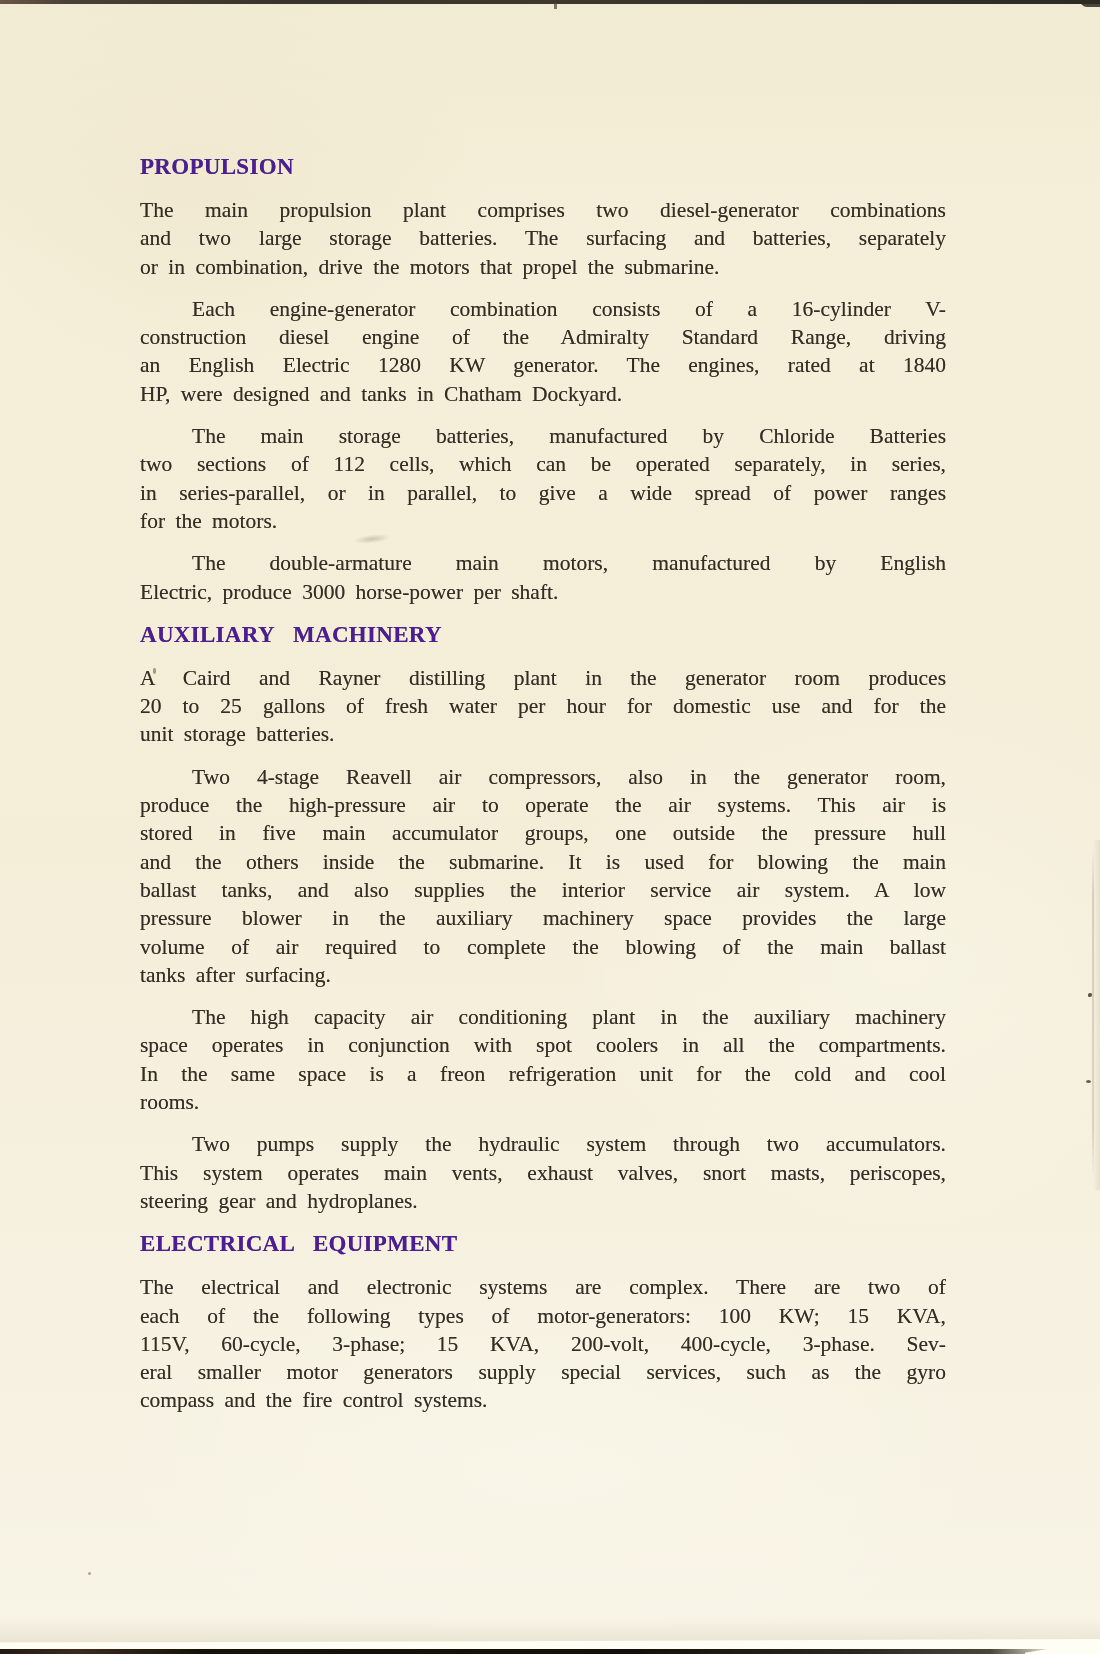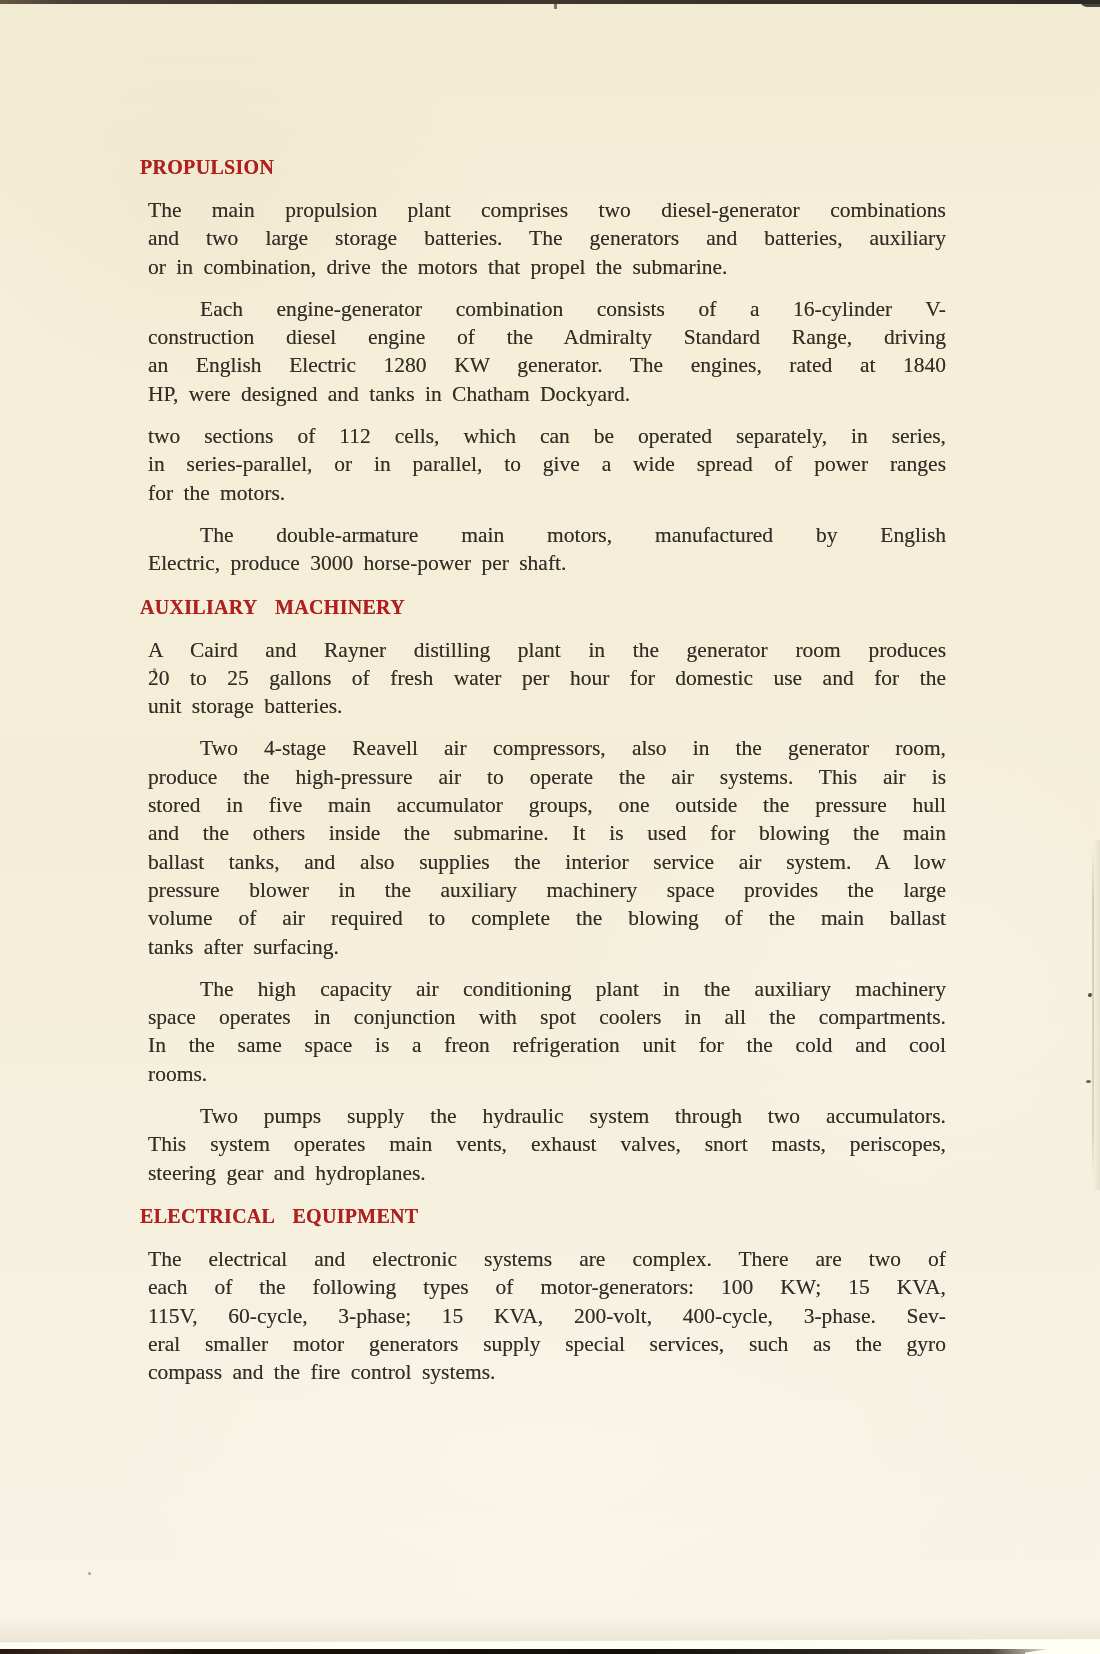--- a/index.html
+++ b/index.html
@@ -70,27 +70,27 @@
     border-radius: 50%; transform: rotate(-6deg);
   }
 
   
   .text-block {
     position: absolute; left: 140px; top: 152px; width: 806px;
     font-size: 21.5px; color: #332d25;
     text-shadow: 0 0 0.5px rgba(55,48,38,0.55);
   }
   .section-heading {
-    font-size: 20px; line-height: 30px; font-weight: 700;
-    color: #b91c1c; letter-spacing: 0.3px; word-spacing: 13px;
+    font-size: 23px; line-height: 30px; font-weight: 700;
+    color: #4c1d95; letter-spacing: 0.3px; word-spacing: 13px;
     margin: 13px 0 14px 0;
     text-shadow: 0 0 0.6px rgba(30,25,18,0.6);
   }
   .section-heading:first-child { margin-top: 0; }
-  .paragraph { margin: 0 0 14px 8px; }
+  .paragraph { margin: 0 0 14px 0; }
   .text-line {
     display: block; line-height: 28.3px;
     text-align: justify; text-align-last: justify;
     word-spacing: 1px;
   }
   .text-line.last { text-align: center; text-align-last: left; word-spacing: 5px; }
   .text-line.first-indent { text-indent: 52px; }
 </style>
 </head>
 <body>
@@ -107,30 +107,31 @@
 <div class="speck-a"></div>
 <div class="speck-b"></div>
 <div class="speck-c"></div>
 <div class="speck-d"></div>
 <div class="smudge"></div>
 
 <article class="text-block" id="doc-root">
     <h2 class="section-heading">PROPULSION</h2>
     <p class="paragraph">
       <span class="text-line">The main propulsion plant comprises two diesel-generator combinations</span>
-      <span class="text-line">and two large storage batteries.  The generators and batteries, auxiliary</span>
+      <span class="text-line">and two large storage batteries.  The surfacing and batteries, separately</span>
       <span class="text-line last">or in combination, drive the motors that propel the submarine.</span>
     </p>
     <p class="paragraph">
       <span class="text-line first-indent">Each engine-generator combination consists of a 16-cylinder V-</span>
       <span class="text-line">construction diesel engine of the Admiralty Standard Range, driving</span>
       <span class="text-line">an English Electric 1280 KW generator.  The engines, rated at 1840</span>
       <span class="text-line last">HP, were designed and tanks in Chatham Dockyard.</span>
     </p>
     <p class="paragraph">
+      <span class="text-line first-indent">The main storage batteries, manufactured by Chloride Batteries</span>
       <span class="text-line">two sections of 112 cells, which can be operated separately, in series,</span>
       <span class="text-line">in series-parallel, or in parallel, to give a wide spread of power ranges</span>
       <span class="text-line last">for the motors.</span>
     </p>
     <p class="paragraph">
       <span class="text-line first-indent">The double-armature main motors, manufactured by English</span>
       <span class="text-line last">Electric, produce 3000 horse-power per shaft.</span>
     </p>
     <h2 class="section-heading">AUXILIARY MACHINERY</h2>
     <p class="paragraph">

